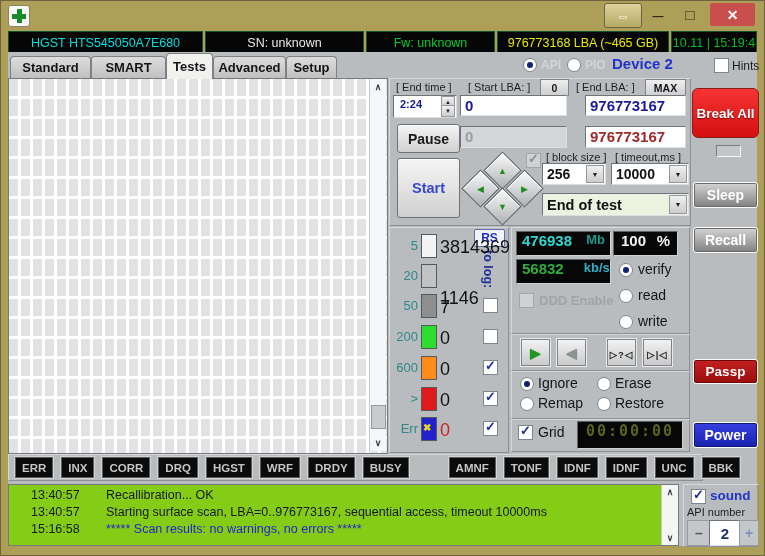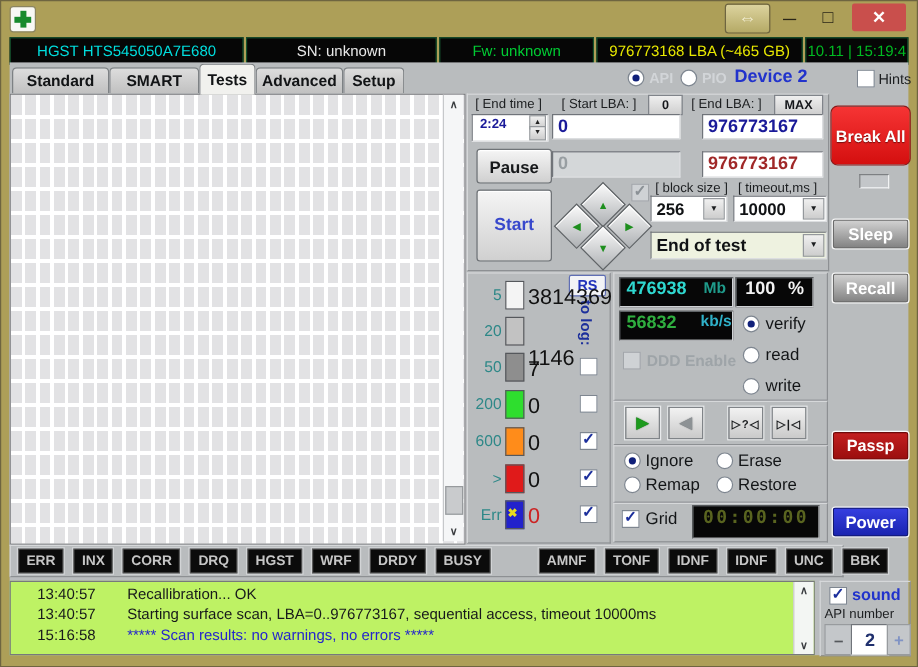--- a/index.html
+++ b/index.html
@@ -276,21 +276,21 @@
     <span class="badge">DRDY</span>
     <span class="badge">BUSY</span>
     <span class="badge" style="margin-left:32px;">AMNF</span>
     <span class="badge">TONF</span>
     <span class="badge">IDNF</span>
     <span class="badge">IDNF</span>
     <span class="badge">UNC</span>
     <span class="badge">BBK</span>
   </div>
 
-  <div class="abs" style="left:8px;top:484px;width:669px;height:60px;background:#bef264;border:1px solid #77797c;">
+  <div class="abs" style="left:8px;top:484px;width:669px;height:60px;background:#84cc16;border:1px solid #77797c;">
     <div class="logrow" style="left:22px;top:3px;">13:40:57</div>
     <div class="logrow" style="left:97px;top:3px;">Recallibration... OK</div>
     <div class="logrow" style="left:22px;top:20px;">13:40:57</div>
     <div class="logrow" style="left:97px;top:20px;">Starting surface scan, LBA=0..976773167, sequential access, timeout 10000ms</div>
     <div class="logrow" style="left:22px;top:37px;">15:16:58</div>
     <div class="logrow" style="left:97px;top:37px;color:#2525cc;">***** Scan results: no warnings, no errors *****</div>
     <div class="abs" style="right:0;top:0;width:16px;height:100%;background:#f3f6f3;border-left:1px solid #c8cac8;">
       <span class="chev" style="top:2px;">∧</span>
       <span class="chev" style="bottom:2px;">∨</span>
     </div>

